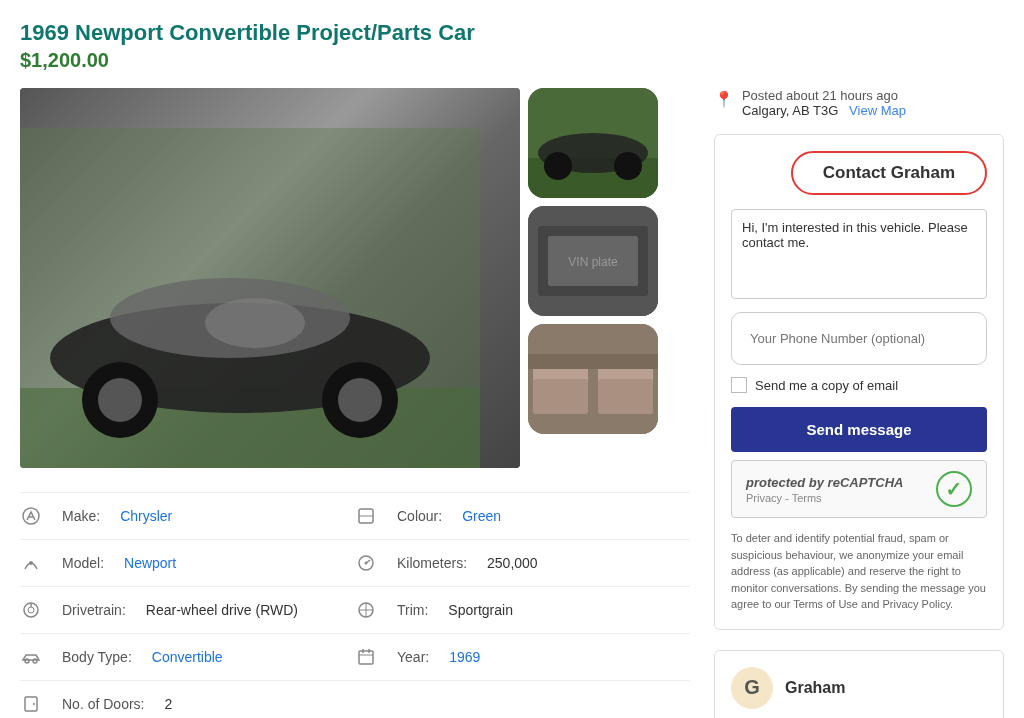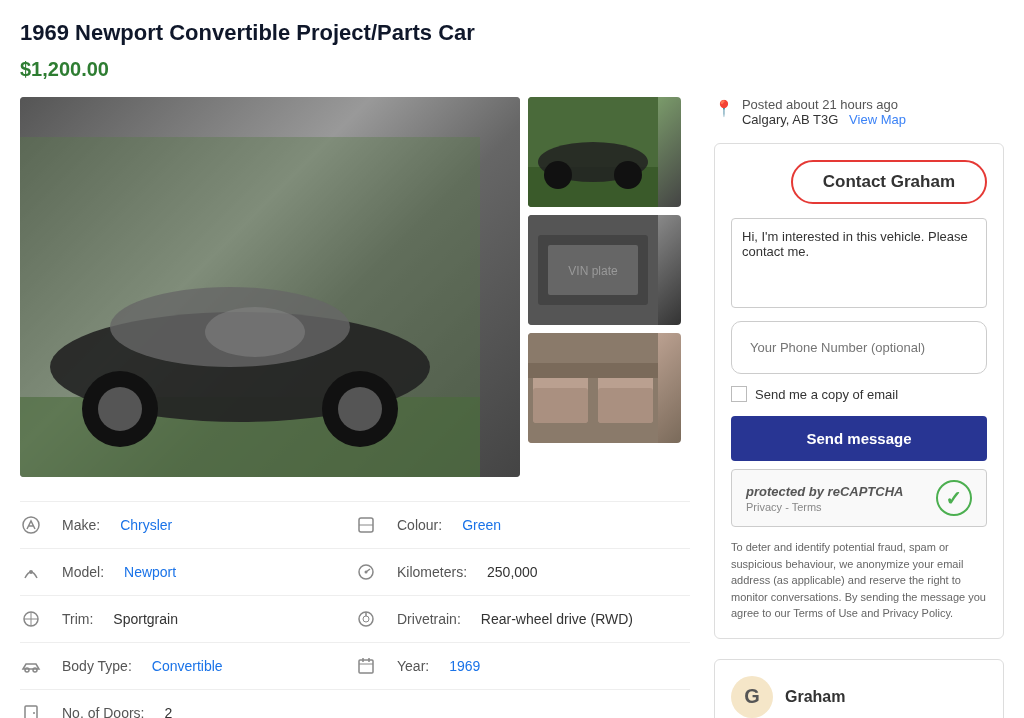--- a/index.html
+++ b/index.html
@@ -1,31 +1,31 @@
 <!DOCTYPE html>
 <html><head>
   <meta charset="utf-8">
   <style>
     * { box-sizing: border-box; margin: 0; padding: 0; }
     body { font-family: Arial, sans-serif; font-size: 14px; color: #333; background: #fff; padding: 20px; }
 
-    .page-title { font-size: 22px; font-weight: bold; color: #0f172a; margin-bottom: 12px; }
+    .page-title { font-size: 22px; font-weight: bold; color: #0f766e; margin-bottom: 3px; }
     .page-price { font-size: 20px; color: #2e7d32; font-weight: bold; margin-bottom: 16px; }
 
     .main-layout { display: flex; gap: 24px; }
     .left-column { flex: 1; min-width: 0; }
     .right-column { width: 290px; flex-shrink: 0; }
 
     
     .image-section { display: flex; gap: 8px; margin-bottom: 24px; }
     .main-image { width: 500px; height: 380px; background: #888; border-radius: 4px; overflow: hidden; display: flex; align-items: center; justify-content: center; }
     .main-image-placeholder { width: 100%; height: 100%; background: linear-gradient(135deg, #555 0%, #999 40%, #666 60%, #444 100%); position: relative; }
 
     .thumbnail-col { display: flex; flex-direction: column; gap: 8px; }
-    .thumb { width: 153px; height: 110px; background: #999; border-radius: 4px; overflow: hidden; }
+    .thumb { width: 130px; height: 110px; background: #999; border-radius: 16px; overflow: hidden; }
     .thumb-1 { background: linear-gradient(135deg, #5a7a4a 0%, #7a9a6a 50%, #444 100%); }
     .thumb-2 { background: linear-gradient(135deg, #555 0%, #888 50%, #333 100%); }
     .thumb-3 { background: linear-gradient(135deg, #8a7a6a 0%, #baa090 50%, #7a6a5a 100%); }
 
     
     .specs-section { display: grid; grid-template-columns: 1fr 1fr; gap: 0; border-top: 1px solid #eee; }
     .spec-item { display: flex; align-items: center; gap: 20px; padding: 12px 0; border-bottom: 1px solid #eee; }
     .spec-icon { width: 22px; height: 22px; display: flex; align-items: center; justify-content: center; color: #888; font-size: 16px; flex-shrink: 0; }
     .spec-label { color: #555; }
     .spec-value { color: #1a73e8; font-weight: normal; }
@@ -176,37 +176,37 @@
               <circle cx="10" cy="10" r="1.5" fill="#888"></circle>
             </svg>
         </div>
         <span class="spec-label">Kilometers: </span>
         <span class="spec-value-plain">250,000</span>
       </div>
       <div class="spec-item">
         <div class="spec-icon">
           <svg width="20" height="20" viewBox="0 0 20 20">
               <circle cx="10" cy="10" r="7" fill="none" stroke="#888" stroke-width="1.5"></circle>
+              <circle cx="10" cy="10" r="3" fill="none" stroke="#888" stroke-width="1"></circle>
+              <line x1="10" y1="3" x2="10" y2="7" stroke="#888" stroke-width="1.5"></line>
+            </svg>
+        </div>
+        <span class="spec-label">Drivetrain: </span>
+        <span class="spec-value-plain">Rear-wheel drive (RWD)</span>
+      </div>
+      <div class="spec-item">
+        <div class="spec-icon">
+          <svg width="20" height="20" viewBox="0 0 20 20">
+              <circle cx="10" cy="10" r="7" fill="none" stroke="#888" stroke-width="1.5"></circle>
               <line x1="10" y1="3" x2="10" y2="17" stroke="#888" stroke-width="1"></line>
               <line x1="3" y1="10" x2="17" y2="10" stroke="#888" stroke-width="1"></line>
             </svg>
         </div>
         <span class="spec-label">Trim: </span>
         <span class="spec-value-plain">Sportgrain</span>
-      </div>
-      <div class="spec-item">
-        <div class="spec-icon">
-          <svg width="20" height="20" viewBox="0 0 20 20">
-              <circle cx="10" cy="10" r="7" fill="none" stroke="#888" stroke-width="1.5"></circle>
-              <circle cx="10" cy="10" r="3" fill="none" stroke="#888" stroke-width="1"></circle>
-              <line x1="10" y1="3" x2="10" y2="7" stroke="#888" stroke-width="1.5"></line>
-            </svg>
-        </div>
-        <span class="spec-label">Drivetrain: </span>
-        <span class="spec-value-plain">Rear-wheel drive (RWD)</span>
       </div>
       <div class="spec-item">
         <div class="spec-icon">
           <svg width="20" height="20" viewBox="0 0 20 20">
               <path d="M2 13 L5 8 L15 8 L18 13 Z" fill="none" stroke="#888" stroke-width="1.5"></path>
               <circle cx="6" cy="14" r="2" fill="none" stroke="#888" stroke-width="1.5"></circle>
               <circle cx="14" cy="14" r="2" fill="none" stroke="#888" stroke-width="1.5"></circle>
             </svg>
         </div>
         <span class="spec-label">Body Type: </span>

